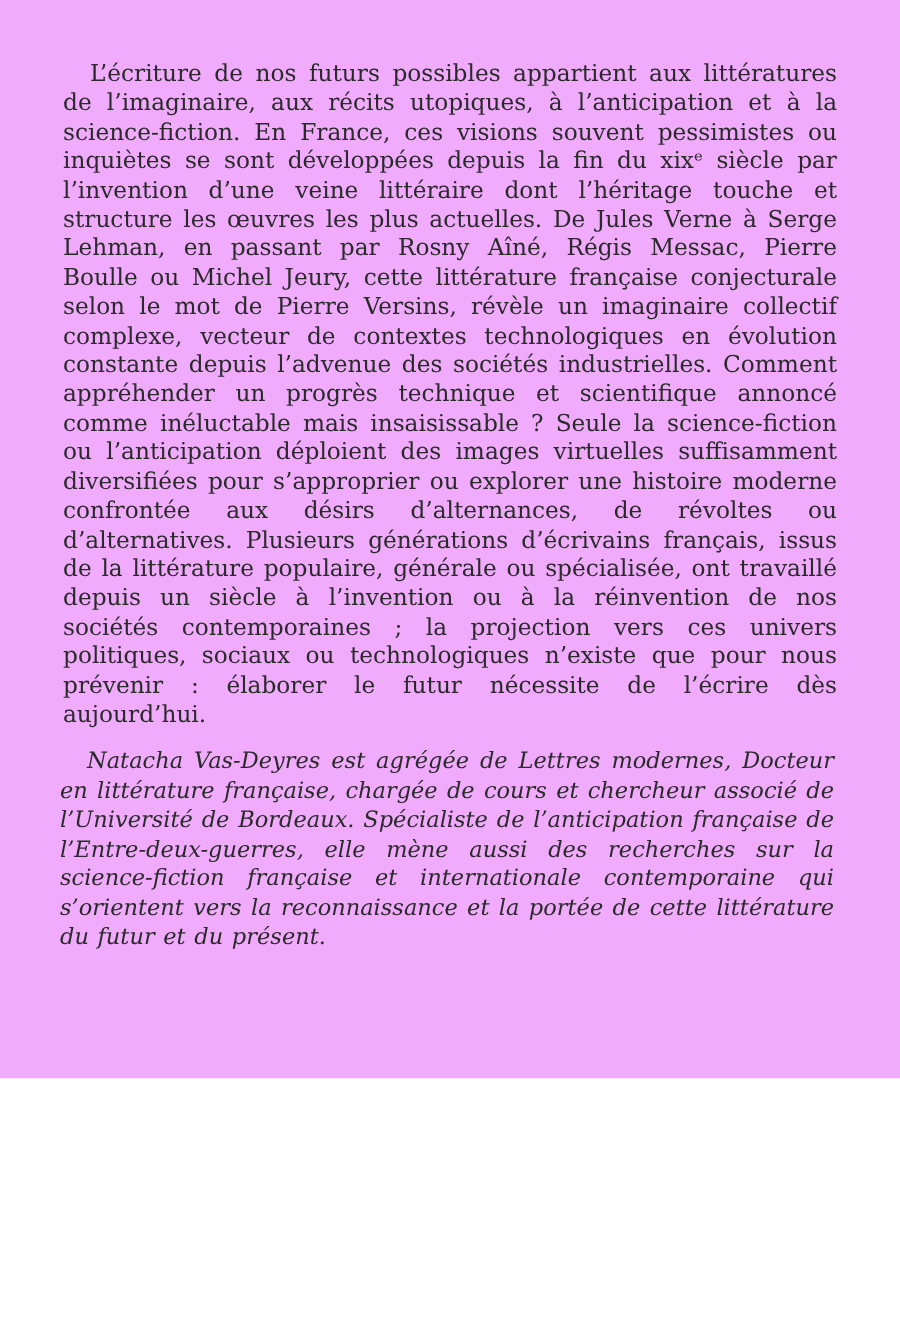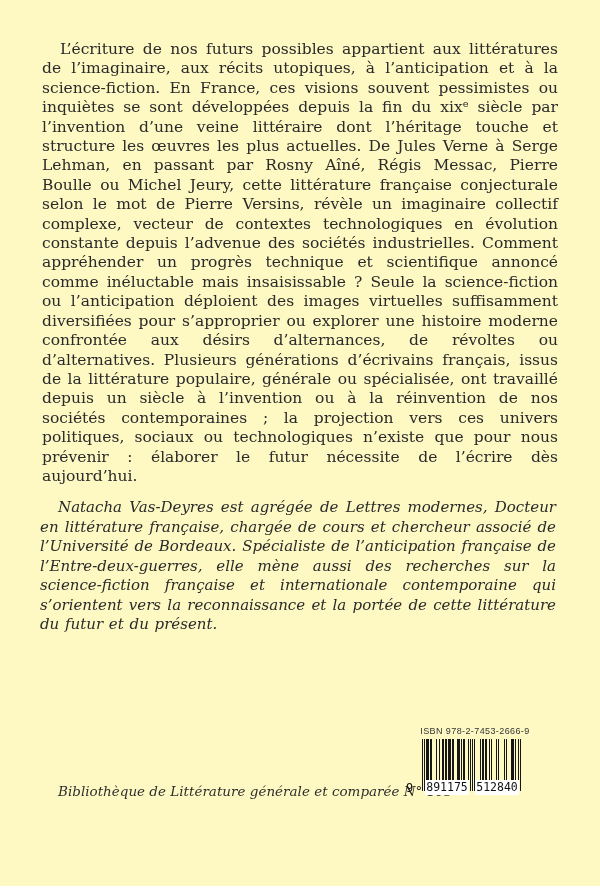--- a/index.html
+++ b/index.html
@@ -1,20 +1,20 @@
 <!DOCTYPE html>
 <html><head>
 <meta charset="utf-8">
 <style>
   html, body { margin: 0; padding: 0; background: #ffffff; }
   .page {
     position: relative;
     width: 600px;
-    height: 886px;
-    background: #fef9c3;
+    height: 719px;
+    background: #f0abfc;
     font-family: "DejaVu Serif", serif;
     color: #2a2a2a;
     overflow: hidden;
   }
   .synopsis {
     position: absolute;
     left: 42px;
     top: 40px;
     width: 516px;
     margin: 0;

